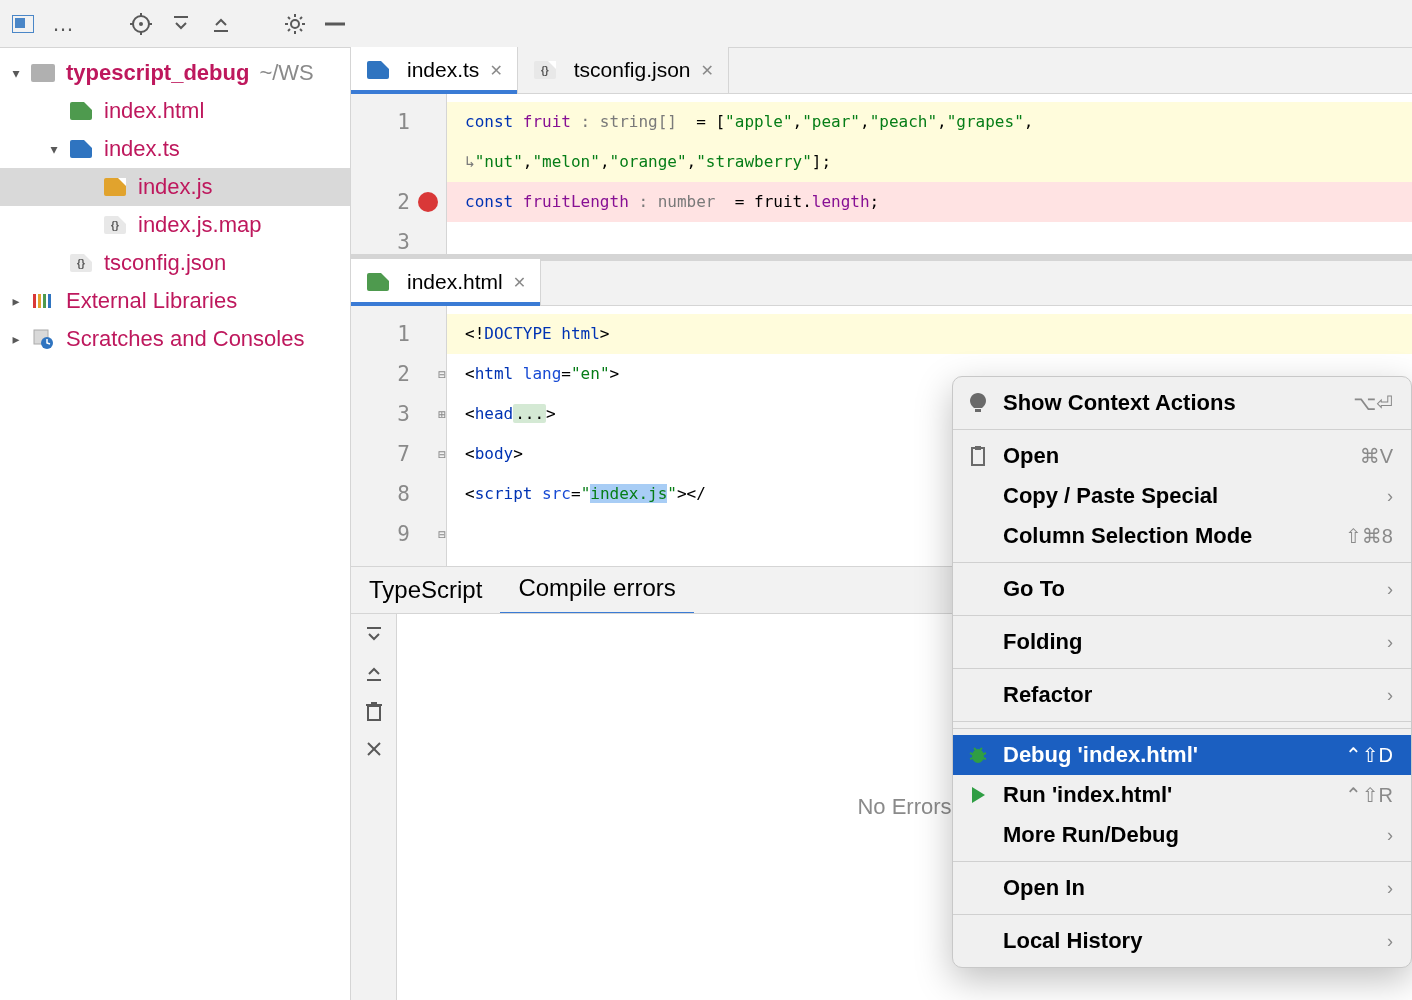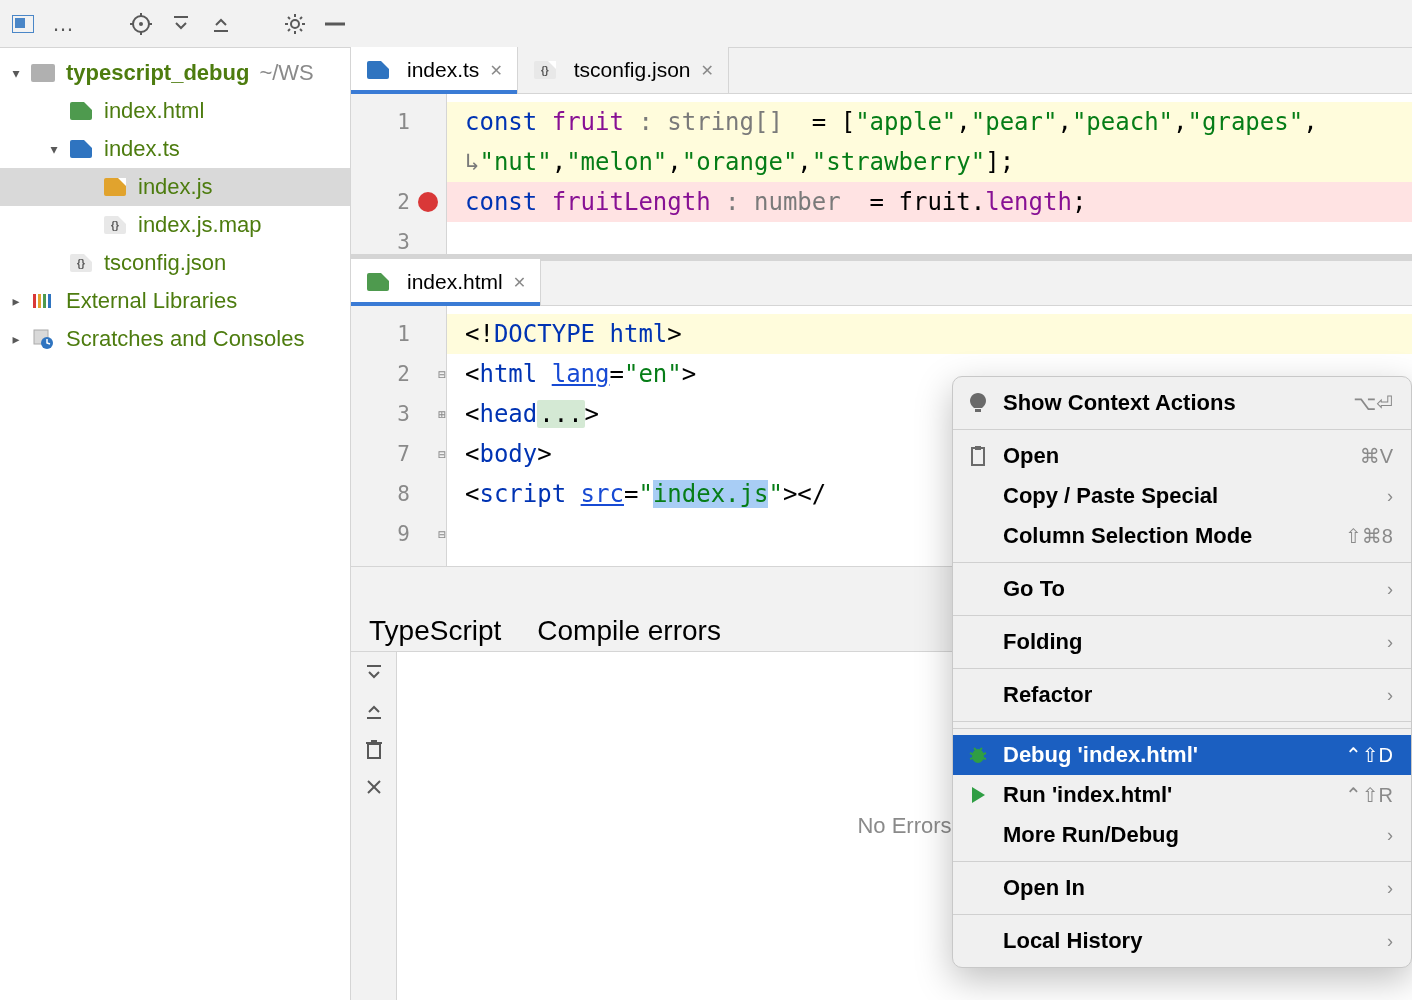--- a/index.html
+++ b/index.html
@@ -64,21 +64,21 @@
   text-align: center;
 }
 .tree-icon {
   width: 26px;
   height: 20px;
   display: inline-flex;
   align-items: center;
   justify-content: center;
   margin-right: 6px;
 }
-.tree-label { color: #4d7c0f; }
+.tree-label { color: #be185d; }
 .tree-label.bold { font-weight: 700; }
 .tree-suffix { color: #8a8a8a; margin-left: 6px; }
 
 .indent-0 { padding-left: 6px; }
 .indent-1 { padding-left: 44px; }
 .indent-2 { padding-left: 78px; }
 
 
 .editor-area {
   flex: 1;
@@ -152,39 +152,39 @@
 }
 .fold-icon {
   position: absolute;
   right: 0px;
   font-size: 13px;
   color: #8a8a8a;
 }
 .code-area {
   flex: 1;
   padding-top: 8px;
-  font-size: 24px;
+  font-size: 16px;
   line-height: 40px;
 }
 .code-line {
   height: 40px;
   padding-left: 18px;
   white-space: pre;
 }
 .line-hl-bp { background: #ffe3e3; }
 .line-hl-cursor { background: #fffcdc; }
 
 .tok-kw { color: #0033b3; }
 .tok-var { color: #871094; }
 .tok-type { color: #7a7a7a; }
 .tok-punct { color: #000; }
 .tok-str { color: #067d17; }
 .tok-prop { color: #871094; }
 .tok-tag { color: #0033b3; }
-.tok-attr { color: #174ad4; text-decoration: underline; }
+.tok-attr { color: #174ad4; }
 .tok-sel { background: #a8cdf5; }
 .tok-fold { background: #d4e9d4; color: #000; padding: 0 2px; border-radius: 2px; }
 
 
 .editor-sep {
   height: 6px;
   background: #d5d5d5;
 }
 
 
@@ -199,23 +199,22 @@
 .bottom-panel {
   border-top: 1px solid #d5d5d5;
   background: #f2f2f2;
   flex: 1;
   display: flex;
   flex-direction: column;
 }
 .bottom-tabs {
   height: 46px;
   display: flex;
-  align-items: flex-start;
-  font-size: 28px;
-  margin-top: 38px;
+  align-items: center;
+  font-size: 24px;
 }
 .bottom-tab {
   padding: 10px 18px;
   cursor: pointer;
   color: #000;
 }
 .bottom-tab.active {
   border-bottom: 4px solid #3a7bd5;
 }
 .bottom-body {

